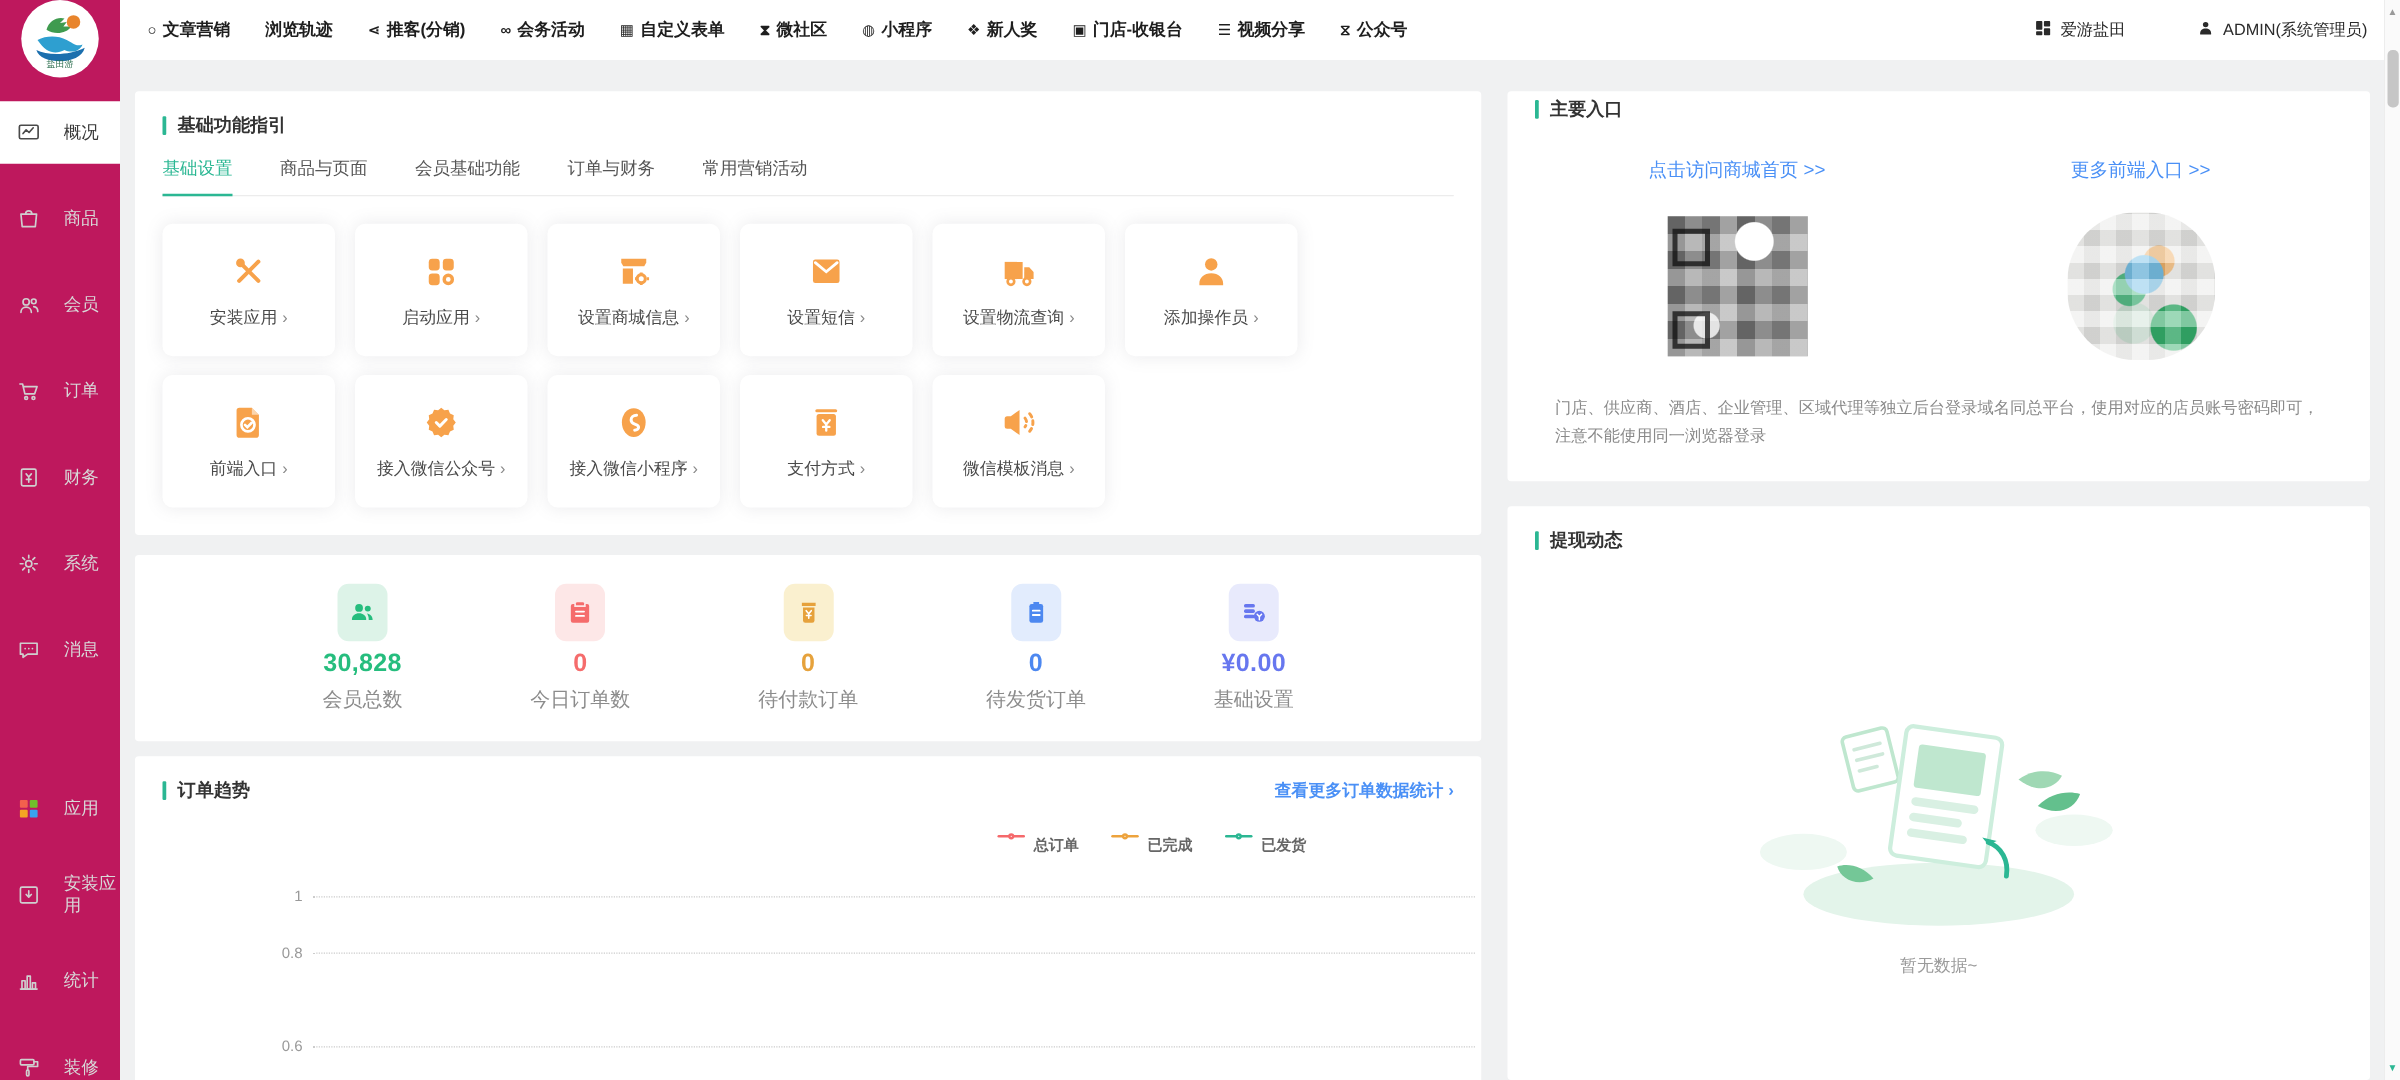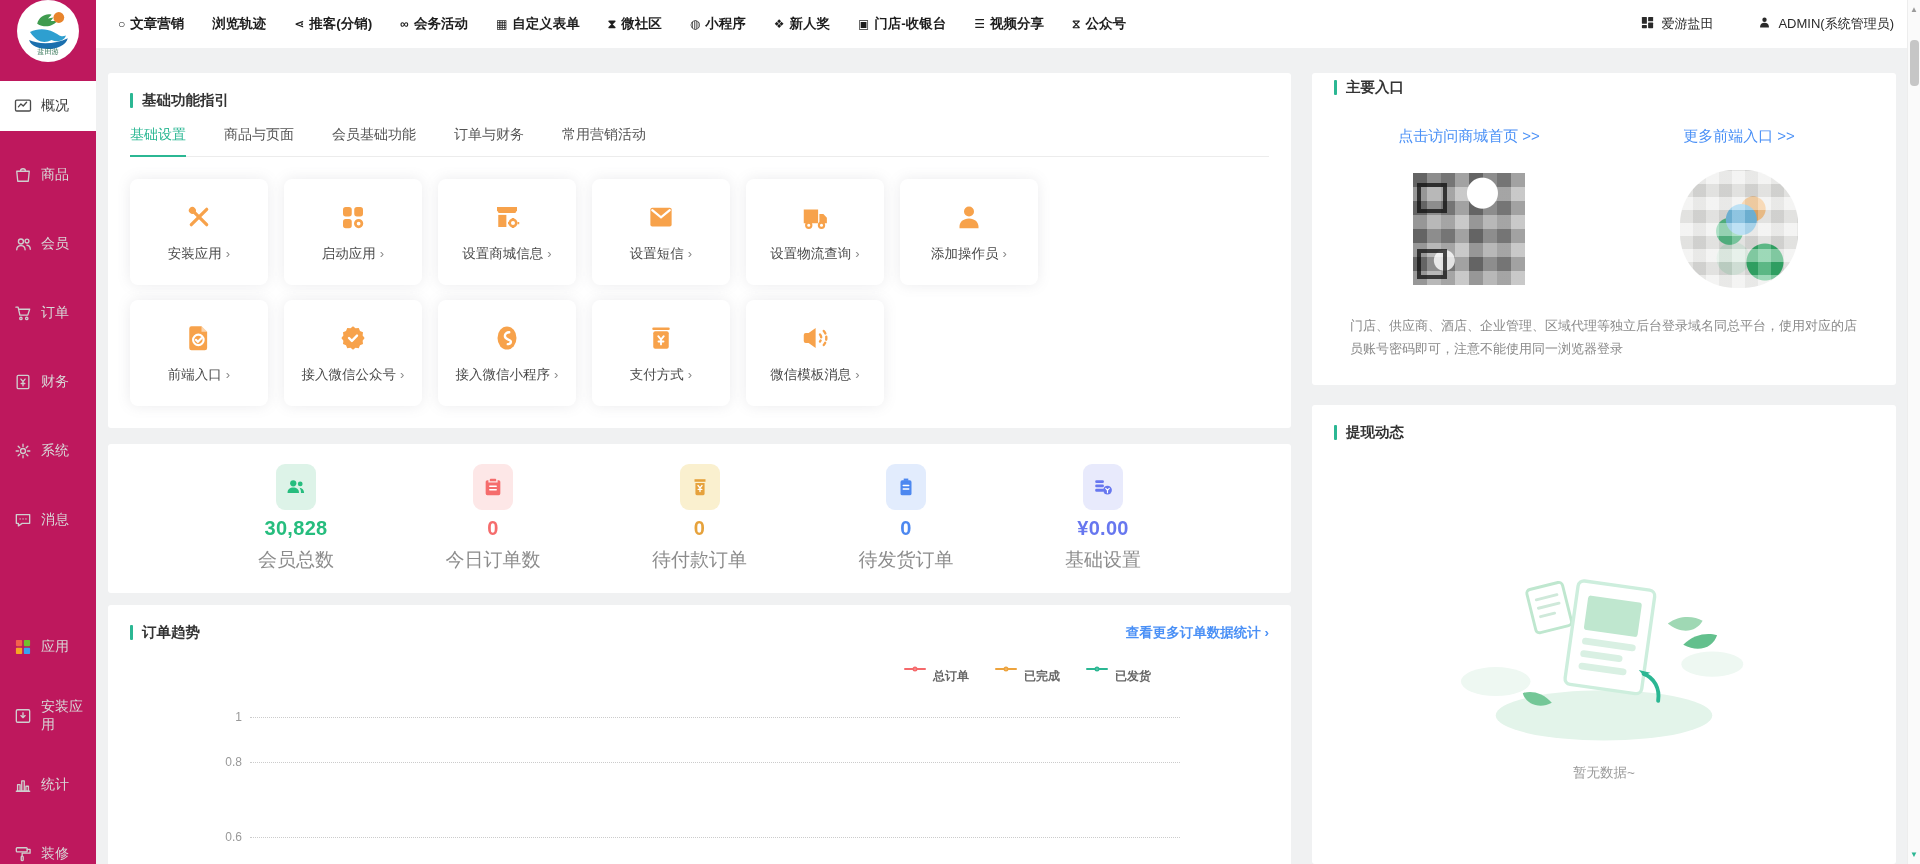--- a/index.html
+++ b/index.html
@@ -4,38 +4,38 @@
 <style>
   * { box-sizing: border-box; margin: 0; padding: 0; }
   html,body { width:1920px; height:864px; overflow:hidden; }
   body { background:#f0f1f2; font-family:"Liberation Sans","DejaVu Sans",sans-serif; }
   .app { display:flex; height:100%; }
 
   
   .sidebar { width:96px; background:#be185d; flex-shrink:0; display:flex; flex-direction:column; }
   .logo-wrap { height:80px; display:flex; align-items:center; justify-content:center; }
   .logo-circle { width:62px; height:62px; border-radius:50%; background:#fff; overflow:hidden; display:flex; align-items:center; justify-content:center; }
-  .side-item { height:50px; display:flex; align-items:center; padding-left:13px; gap:8px; color:#d8d8d8; font-size:14px; cursor:pointer;margin-top:19px; }
+  .side-item { height:50px; display:flex; align-items:center; padding-left:13px; gap:18px; color:#d8d8d8; font-size:14px; cursor:pointer;margin-top:19px; }
   .side-item .si-icon { display:flex; color:#cfcfcf; }
   .side-item.active { background:#fff; color:#3a3a3a; }
   .side-item.active .si-icon { color:#4a4a4a; }
   #side-bottom { margin-top:58px; }
 
   
   .main { flex:1; display:flex; flex-direction:column; min-width:0; }
   .topbar { height:48px; background:#fff; display:flex; align-items:center; justify-content:space-between; padding:0 26px 0 22px; flex-shrink:0; }
   #topnav { display:flex; gap:28px; }
   .nav-item { display:flex; align-items:center; gap:5px; font-size:13.5px; font-weight:bold; color:#1e1e1e; cursor:pointer; white-space:nowrap; }
   .nav-icon { font-size:12px; line-height:1; }
-  .topbar-right { display:flex; align-items:center; gap:44px;text-align:center; }
+  .topbar-right { display:flex; align-items:center; gap:57px;text-align:center; }
   .tr-item { display:flex; align-items:center; gap:6px; font-size:13px; color:#2a2a2a; cursor:pointer; }
 
   
   .content { flex:1; display:flex; gap:21px; padding:25px 24px 0 12px; overflow:hidden; }
-  .col-left { width:1183px; flex-shrink:0; display:flex; flex-direction:column; }
+  .col-left { width:1077px; flex-shrink:0; display:flex; flex-direction:column; }
   .col-right { flex:1; display:flex; flex-direction:column; min-width:0; }
   .card { background:#fff; border-radius:3px; }
   .card-title-row { display:flex; align-items:center; }
   .title-bar { width:3px; height:15px; background:#2bb793; border-radius:1px; margin-right:9px; }
   .card-title { font-size:14.5px; font-weight:bold; color:#333; }
 
   
   .guide-card { padding:18px 22px 22px; }
   .tabs { display:flex; gap:38px; margin-top:16px; border-bottom:1px solid #ececec; }
   .tab { font-size:14px; color:#555; padding-bottom:12px; position:relative; cursor:pointer; }
@@ -45,21 +45,21 @@
   .tile { height:106px; border-radius:8px; background:#fff; box-shadow:0 0 14px rgba(110,110,130,.14); display:flex; flex-direction:column; align-items:center; justify-content:center; gap:13px; cursor:pointer; }
   .tile-icon { color:#f7a24b; height:30px; display:flex; align-items:center; }
   .tile-label { font-size:13.5px; color:#4a4a4a; display:flex; align-items:center; gap:4px; }
   .tile-arrow { color:#8a8a8a; font-size:13px; }
 
   
   .stats-card { margin-top:16px; height:149px; flex-shrink:0; display:flex; align-items:center; justify-content:space-between; padding:0 150px; }
   .stat { display:flex; flex-direction:column; align-items:center; gap:7px; }
   .stat-icon { width:40px; height:46px; border-radius:9px; display:flex; align-items:center; justify-content:center; }
   .stat-value { font-size:20px; font-weight:bold; letter-spacing:.3px; }
-  .stat-label { font-size:19px; color:#8c8c8c; }
+  .stat-label { font-size:16px; color:#8c8c8c; }
 
   
   .trend-card { margin-top:12px; flex:1; padding:18px 22px; }
   .trend-head { display:flex; justify-content:space-between; align-items:center; }
   .trend-link { font-size:13.5px; font-weight:bold; color:#4a90f6; cursor:pointer; }
   .legend { display:flex; justify-content:flex-end; gap:26px; margin-top:26px; margin-right:118px; }
   .legend-item { display:flex; align-items:flex-start; gap:7px; font-size:12px; color:#666; cursor:pointer;font-weight:bold; }
   .legend-marker { width:22px; height:2px; border-radius:1px; position:relative; }
   .legend-dot { position:absolute; left:50%; top:50%; transform:translate(-50%,-50%); width:5px; height:5px; background:#fff; border:2px solid; border-radius:50%; display:block; }
   .chart { position:relative; margin-top:32px; height:230px; }

